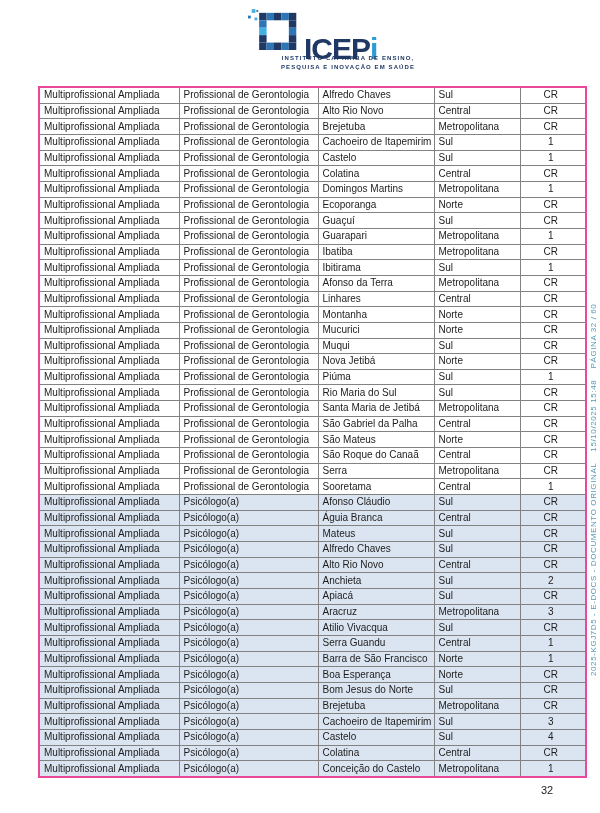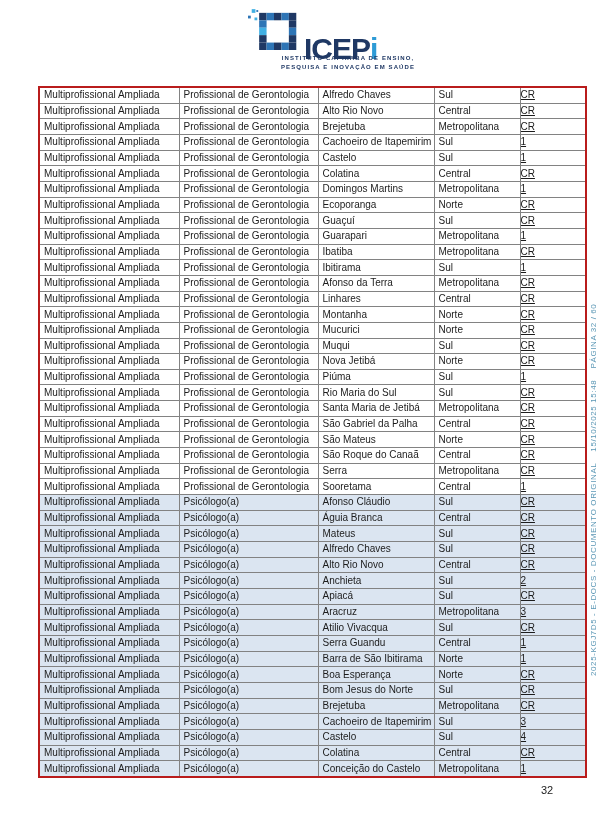--- a/index.html
+++ b/index.html
@@ -24,32 +24,32 @@
     margin-top:2px;text-align:center;
     font-size:6px;font-weight:700;letter-spacing:1.1px;
     color:#1f3864;line-height:1.45;white-space:nowrap;
   }
 
   
   .roster-table{
     position:absolute;left:38px;top:86px;
     width:547px;
     border-collapse:collapse;table-layout:fixed;
-    border:2px solid #b91c1c;
+    border:2px solid #ec4899;
     padding-left:40px;
   }
   .roster-table td{
     border:1px solid #828282;
     height:14.66px;
     padding:0 0 0 4px;
     font-size:10px;color:#1c1c1c;
     line-height:1;vertical-align:middle;
     overflow:hidden;white-space:nowrap;
   }
-  .roster-table td.col-vac{text-align:left;padding-right:4px;padding-left:0;text-decoration:underline;}
+  .roster-table td.col-vac{text-align:center;padding-right:4px;padding-left:0;}
   .roster-table tr.shaded td{background:#dbe5f1;}
 
   
   .edocs-stamp{
     position:absolute;top:232px;right:2px;height:444px;
     writing-mode:vertical-rl;transform:rotate(180deg);
     font-size:8px;letter-spacing:0.6px;white-space:pre;
     color:#5b97b5;
   }
 
@@ -356,21 +356,21 @@
         <tr style="" class="shaded">
         <td class="col-program">Multiprofissional Ampliada</td>
         <td class="col-profession">Psicólogo(a)</td>
         <td class="col-municipality">Serra Guandu</td>
         <td class="col-region">Central</td>
         <td class="col-vac">1</td>
       </tr>
         <tr style="" class="shaded">
         <td class="col-program">Multiprofissional Ampliada</td>
         <td class="col-profession">Psicólogo(a)</td>
-        <td class="col-municipality">Barra de São Ibitirama</td>
+        <td class="col-municipality">Barra de São Francisco</td>
         <td class="col-region">Norte</td>
         <td class="col-vac">1</td>
       </tr>
         <tr style="" class="shaded">
         <td class="col-program">Multiprofissional Ampliada</td>
         <td class="col-profession">Psicólogo(a)</td>
         <td class="col-municipality">Boa Esperança</td>
         <td class="col-region">Norte</td>
         <td class="col-vac">CR</td>
       </tr>

